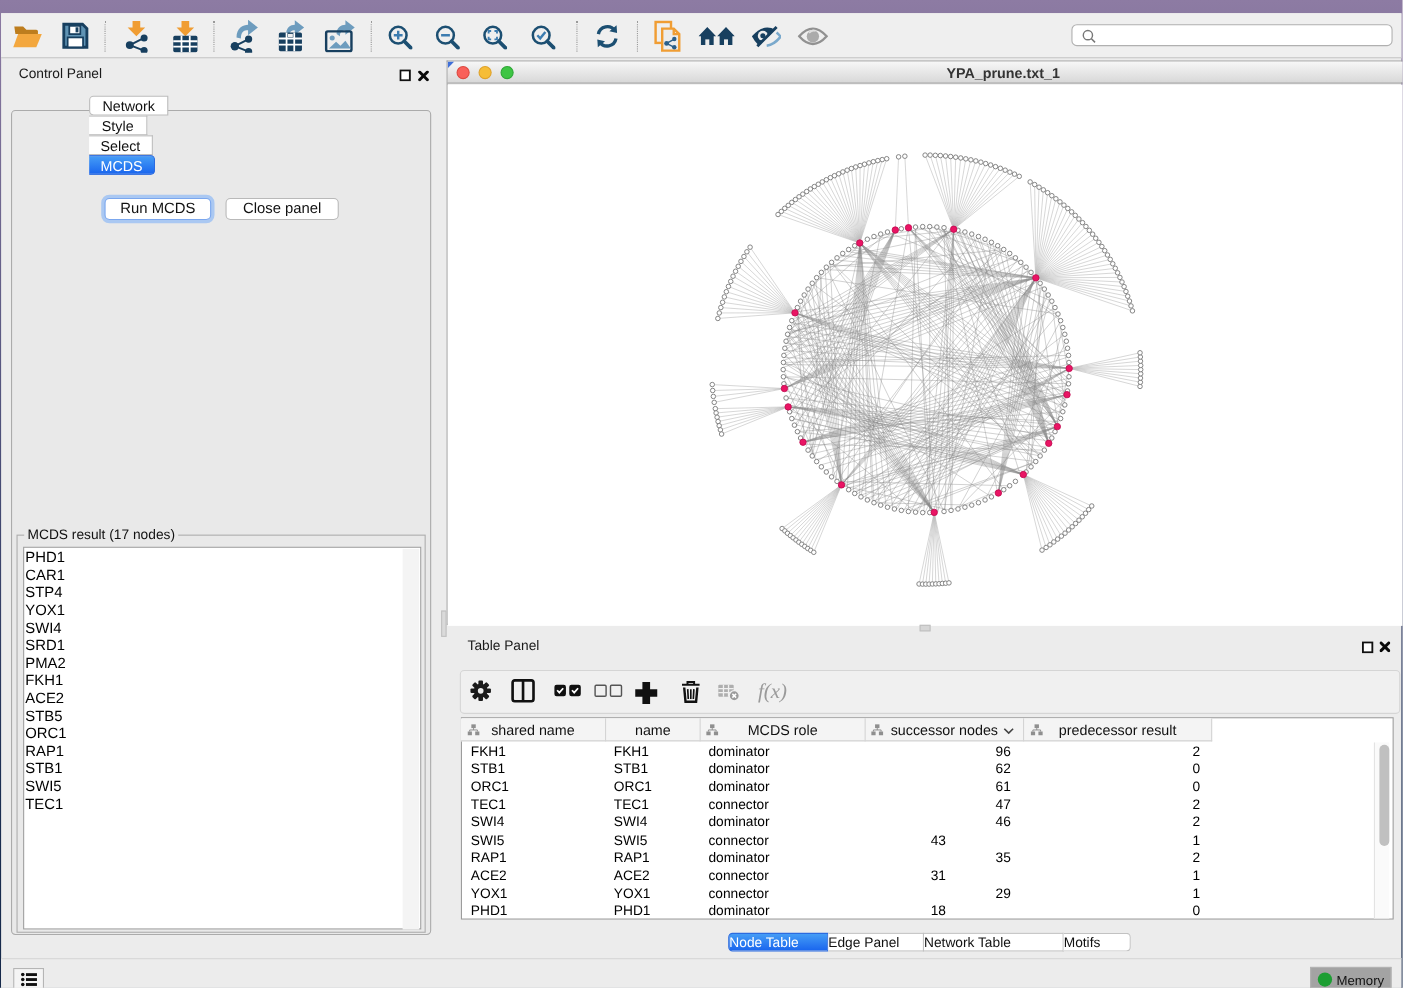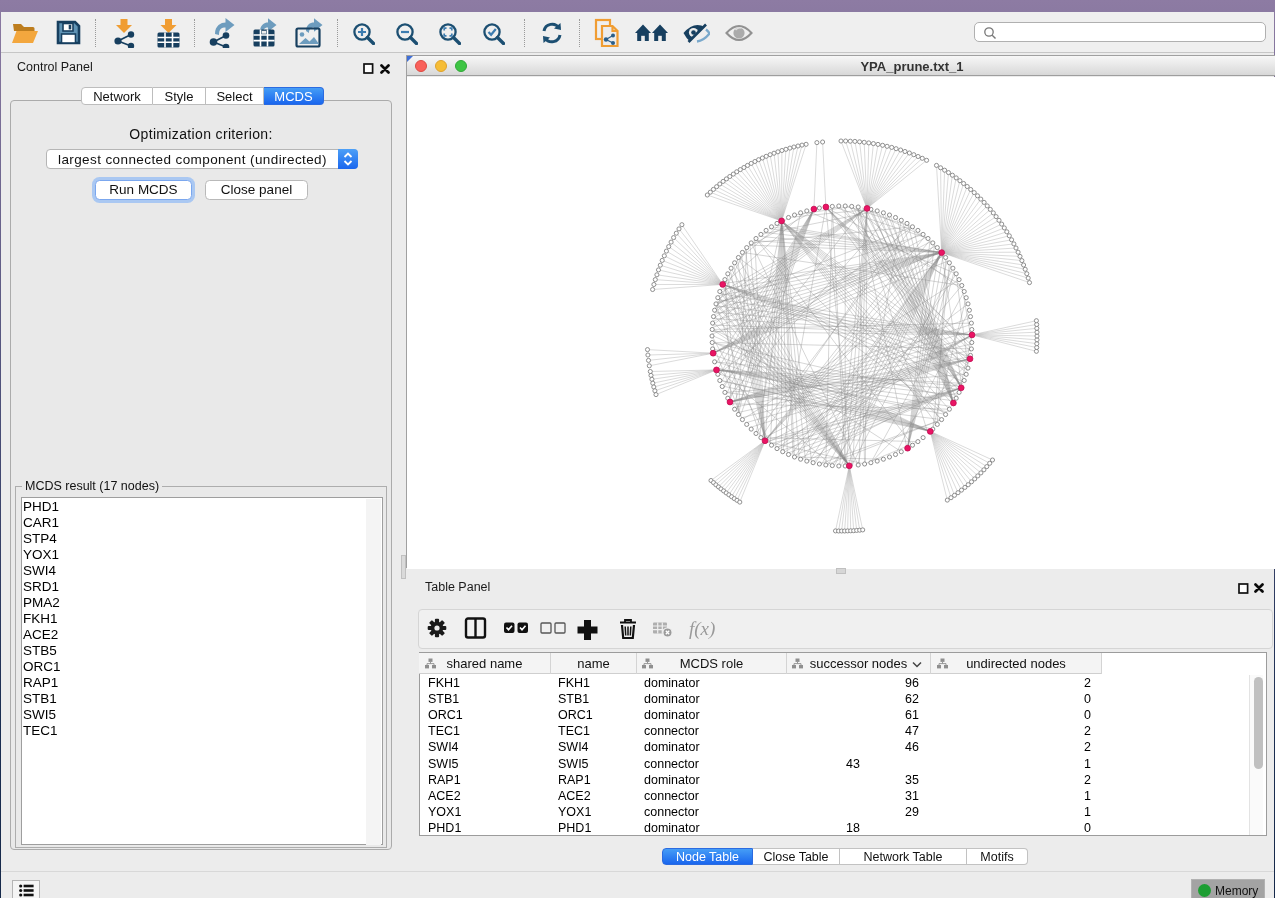--- a/index.html
+++ b/index.html
@@ -8,21 +8,21 @@
 .vsep { position:absolute; top:7px; height:28px; width:0;
   border-left:1px dotted #9a9a9a; }
 .toolbar { position:absolute; left:0; top:0; width:100%; height:41px;
   background:#efefef; border-bottom:1px solid #c6c6c6; }
 .search { position:absolute; left:973px; top:10px; width:292px; height:20px;
   background:#fff; border:1px solid #b0b0b0; border-radius:5px; }
 .cp-title { position:absolute; left:16px; top:48px; font-size:12.5px; color:#1a1a1a; }
 .wbtn { position:absolute; color:#1a1a1a; }
 .tabbox { position:absolute; left:9px; top:88px; width:382px; height:750px;
   background:#e9e9e9; border:1px solid #ababab; border-radius:4px; }
-.tabs { position:absolute; left:80px; top:75px; height:20px; display:flex; }
+.tabs { position:absolute; left:80px; top:75px; height:20px; display:flex;flex-direction:column; }
 .tab { height:18px; line-height:18px; font-size:13px; color:#111; text-align:center;
   background:#fff; border:1px solid #bdbdbd; border-left:none; padding:0; }
 .tab.first { border-left:1px solid #bdbdbd; border-radius:4px 0 0 4px; }
 .tab.last { border-radius:0 4px 4px 0; }
 .tab.sel { background:linear-gradient(#459df6,#1a66ee); color:#fff; border-color:#2b6be0; }
 .optlab { position:absolute; left:9px; top:114px; width:382px; text-align:center;
   font-size:14px; letter-spacing:0.35px; color:#111; }
 .dropdown { position:absolute; left:45px; top:137px; width:312px; height:20px;
   background:#fff; border:1px solid #b5b5b5; border-radius:4px; font-size:13.5px; letter-spacing:0.4px;
   line-height:19px; padding-left:11px; color:#111; }
@@ -48,21 +48,21 @@
   background:#f0f0f0; border:1px solid #d5d5d5; border-radius:4px; }
 .dtable { position:absolute; left:418px; top:640px; width:848px; height:184px;
   background:#fff; border:1px solid #9c9c9c; }
 .thead { position:absolute; left:418px; top:641px; width:683px; height:21px;
   background:#f4f4f4; border-bottom:1px solid #cfcfcf; }
 .th { position:absolute; top:0; height:21px; line-height:21px; font-size:13px;
   color:#111; text-align:center; border-right:1px solid #d4d4d4; }
 .trow { position:absolute; left:418px; width:846px; height:16px; font-size:12.5px; color:#000; }
 .trow span { position:absolute; top:0; line-height:16px; }
 .btab { position:absolute; top:836px; height:17px; line-height:16px; font-size:12.5px;
-  text-align:center; background:#fff; border:1px solid #c2c2c2; border-left:none; color:#111; }
+  background:#fff; border:1px solid #c2c2c2; border-left:none; color:#111; }
 .statusbar { position:absolute; left:0; top:859px; width:100%; height:34px;
   background:#ececec; border-top:1px solid #d8d8d8; }
 </style></head><body>
 <div class="app">
  <div class="toolbar">
       <svg style="position:absolute;left:10px;top:8px" width="29" height="26" viewBox="0 0 29 26">
 <path d="M2 4 h8 l3 3 h9 a1.5 1.5 0 0 1 1.5 1.5 V11 H3 Z" fill="#bd7d1e"></path>
 <path d="M1 23 L5.5 11 H27 L22 23 Z" fill="#f3a73e"></path>
 </svg>
       <svg style="position:absolute;left:55px;top:8px" width="25" height="25" viewBox="0 0 25 25">
@@ -194,26 +194,20 @@
     </svg>
  <svg class="wbtn" style="left:379px;top:52px" width="10" height="10">
       <path d="M1.5 1.5 L8.5 8.5 M8.5 1.5 L1.5 8.5" stroke="#0a0a0a" stroke-width="2.7" stroke-linecap="round"></path>
     </svg>
  <div class="tabbox"></div>
  <div class="tabs">
   <div class="tab first" style="width:72px">Network</div>
   <div class="tab" style="width:53px">Style</div>
   <div class="tab" style="width:58px">Select</div>
   <div class="tab sel last" style="width:60px">MCDS</div>
- </div>
- <div class="optlab">Optimization criterion:</div>
- <div class="dropdown">largest connected component (undirected)
-   <div class="ddcap"><svg width="20" height="20" viewBox="0 0 20 20">
-          <path d="M6.5 8 L10 4.5 L13.5 8 M6.5 12 L10 15.5 L13.5 12" fill="none" stroke="#fff" stroke-width="1.8"></path>
-        </svg></div>
  </div>
  <div class="btn" style="left:94px;top:168px;width:97px;border-color:#7ba7ee;box-shadow:0 0 0 3px #aac8f2">Run MCDS</div>
  <div class="btn" style="left:204px;top:168px;width:103px">Close panel</div>
  <div class="fieldset">
       <div class="legend">MCDS result (17 nodes)</div>
   <div class="mcdslist">
         <div>PHD1</div>
         <div>CAR1</div>
         <div>STP4</div>
         <div>YOX1</div>
@@ -594,21 +588,21 @@
 </svg>
  <div class="dtable"></div>
  <div class="thead">
   <div class="th" style="left:0;width:132px">shared name</div>
   <div class="th" style="left:132px;width:86px">name</div>
   <div class="th" style="left:218px;width:150px">MCDS role</div>
   <div class="th" style="left:368px;width:144px">successor nodes</div>
   <svg style="position:absolute;left:493px;top:8px" width="10" height="7" viewBox="0 0 10 7">
         <path d="M1 1.5 L5 5.5 L9 1.5" fill="none" stroke="#444" stroke-width="1.5"></path>
       </svg>
-  <div class="th" style="left:512px;width:171px">undirected nodes</div>
+  <div class="th" style="left:512px;width:171px">predecessor result</div>
  </div>
  <svg style="position:absolute;left:424px;top:646px" width="11" height="11" viewBox="0 0 11 11">
       <g fill="#8f8f8f">
         <rect x="3.5" y="0.5" width="4" height="3.4"></rect>
         <rect x="0" y="7" width="4" height="3.4"></rect>
         <rect x="7" y="7" width="4" height="3.4"></rect>
       </g>
       <path d="M5.5 3.9 v1.7 M2 7 v-1.4 h7 V7" fill="none" stroke="#8f8f8f" stroke-width="0.9"></path>
     </svg>
     <svg style="position:absolute;left:641px;top:646px" width="11" height="11" viewBox="0 0 11 11">
@@ -681,42 +675,42 @@
       <span style="left:9px">RAP1</span>
       <span style="left:139px">RAP1</span>
       <span style="left:225px">dominator</span>
       <span style="left:368px;width:132px;text-align:right">35</span>
       <span style="left:512px;width:160px;text-align:right">2</span>
     </div>
     <div class="trow" style="top:775.7000000000002px">
       <span style="left:9px">ACE2</span>
       <span style="left:139px">ACE2</span>
       <span style="left:225px">connector</span>
-      <span style="left:368px;width:132px;text-align:right">31</span>
+      <span style="left:368px;width:132px;text-align:center">31</span>
       <span style="left:512px;width:160px;text-align:right">1</span>
     </div>
     <div class="trow" style="top:791.8000000000002px">
       <span style="left:9px">YOX1</span>
       <span style="left:139px">YOX1</span>
       <span style="left:225px">connector</span>
       <span style="left:368px;width:132px;text-align:right">29</span>
       <span style="left:512px;width:160px;text-align:right">1</span>
     </div>
     <div class="trow" style="top:807.9000000000002px">
       <span style="left:9px">PHD1</span>
       <span style="left:139px">PHD1</span>
       <span style="left:225px">dominator</span>
       <span style="left:368px;width:132px;text-align:center">18</span>
       <span style="left:512px;width:160px;text-align:right">0</span>
     </div>
  <div style="position:absolute;left:1248px;top:663px;width:14px;height:160px;background:#fafafa;border-left:1px solid #e3e3e3"></div>
  <div style="position:absolute;left:1253px;top:665px;width:9px;height:92px;background:#c0c0c0;border-radius:5px"></div>
 
  <div class="btab" style="left:661px;width:91px;border-left:1px solid #c2c2c2;border-radius:4px 0 0 4px;background:linear-gradient(#459df6,#1a66ee);color:#fff;border-color:#2b6be0">Node Table</div>
- <div class="btab" style="left:752px;width:87px">Close Table</div>
+ <div class="btab" style="left:752px;width:87px">Edge Panel</div>
  <div class="btab" style="left:839px;width:127px">Network Table</div>
  <div class="btab" style="left:966px;width:61px;border-radius:0 4px 4px 0">Motifs</div>
 
  <div class="statusbar">
   <div style="position:absolute;left:11px;top:8px;width:28px;height:20px;background:#f5f5f5;border:1px solid #b5b5b5">
    <svg style="position:absolute;left:6px;top:3px" width="15" height="13" viewBox="0 0 15 13">
           <g fill="#111">
             <circle cx="1.7" cy="2" r="1.6"></circle>
             <circle cx="1.7" cy="6.5" r="1.6"></circle>
             <circle cx="1.7" cy="11" r="1.6"></circle>

